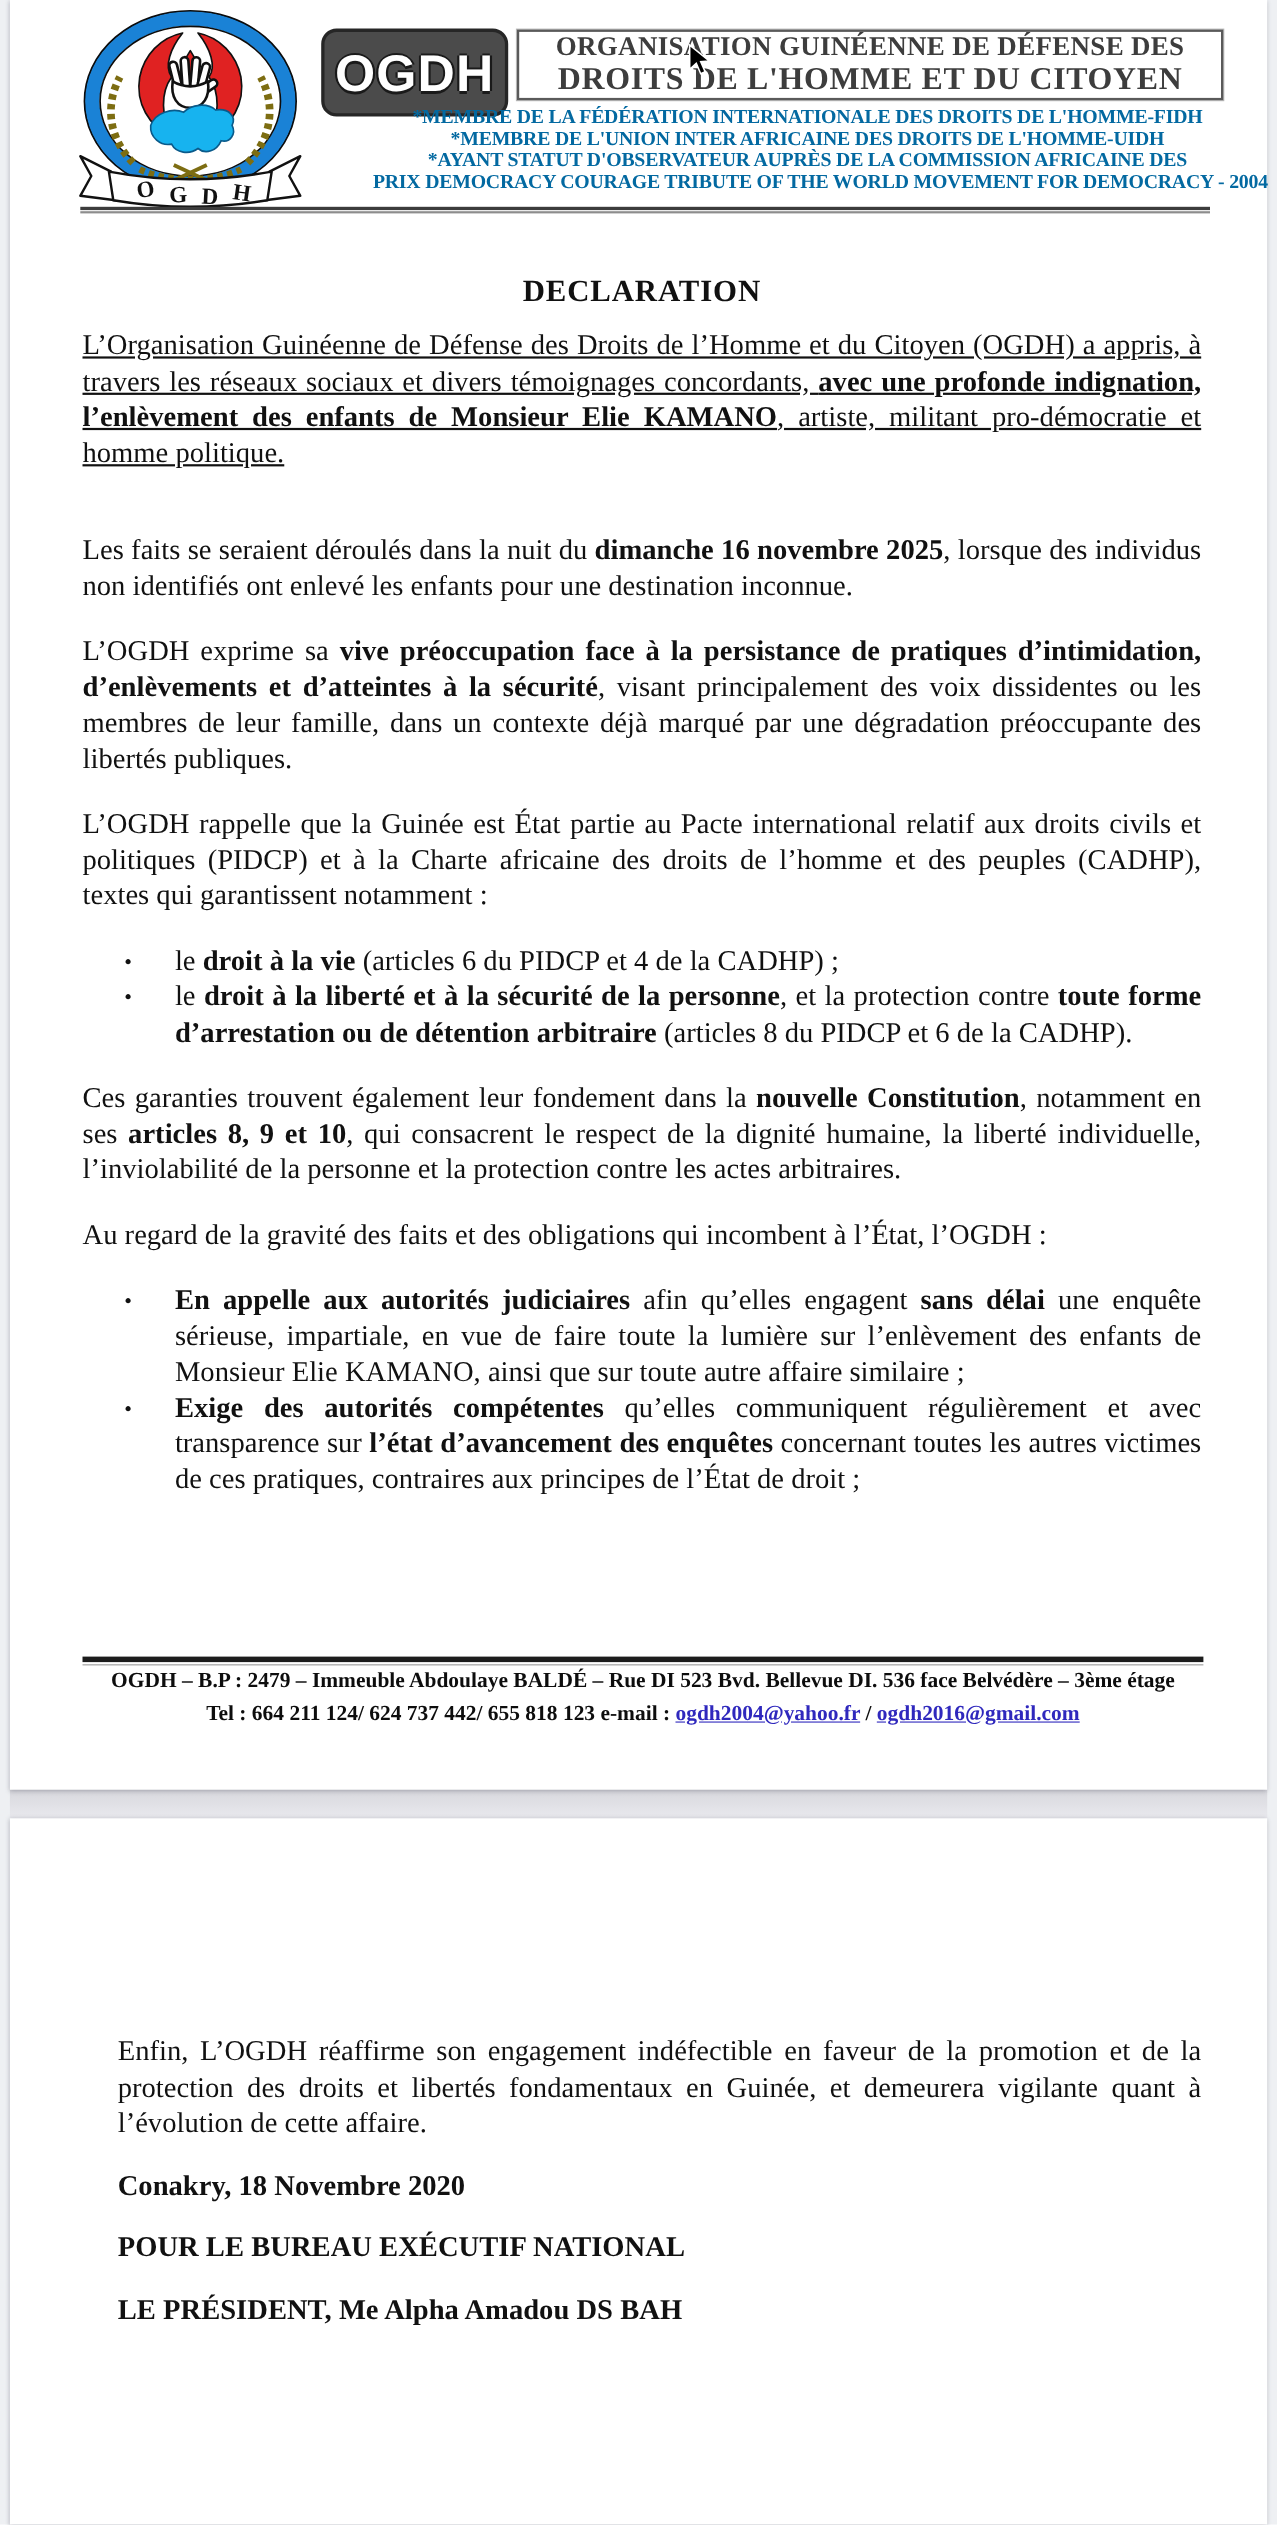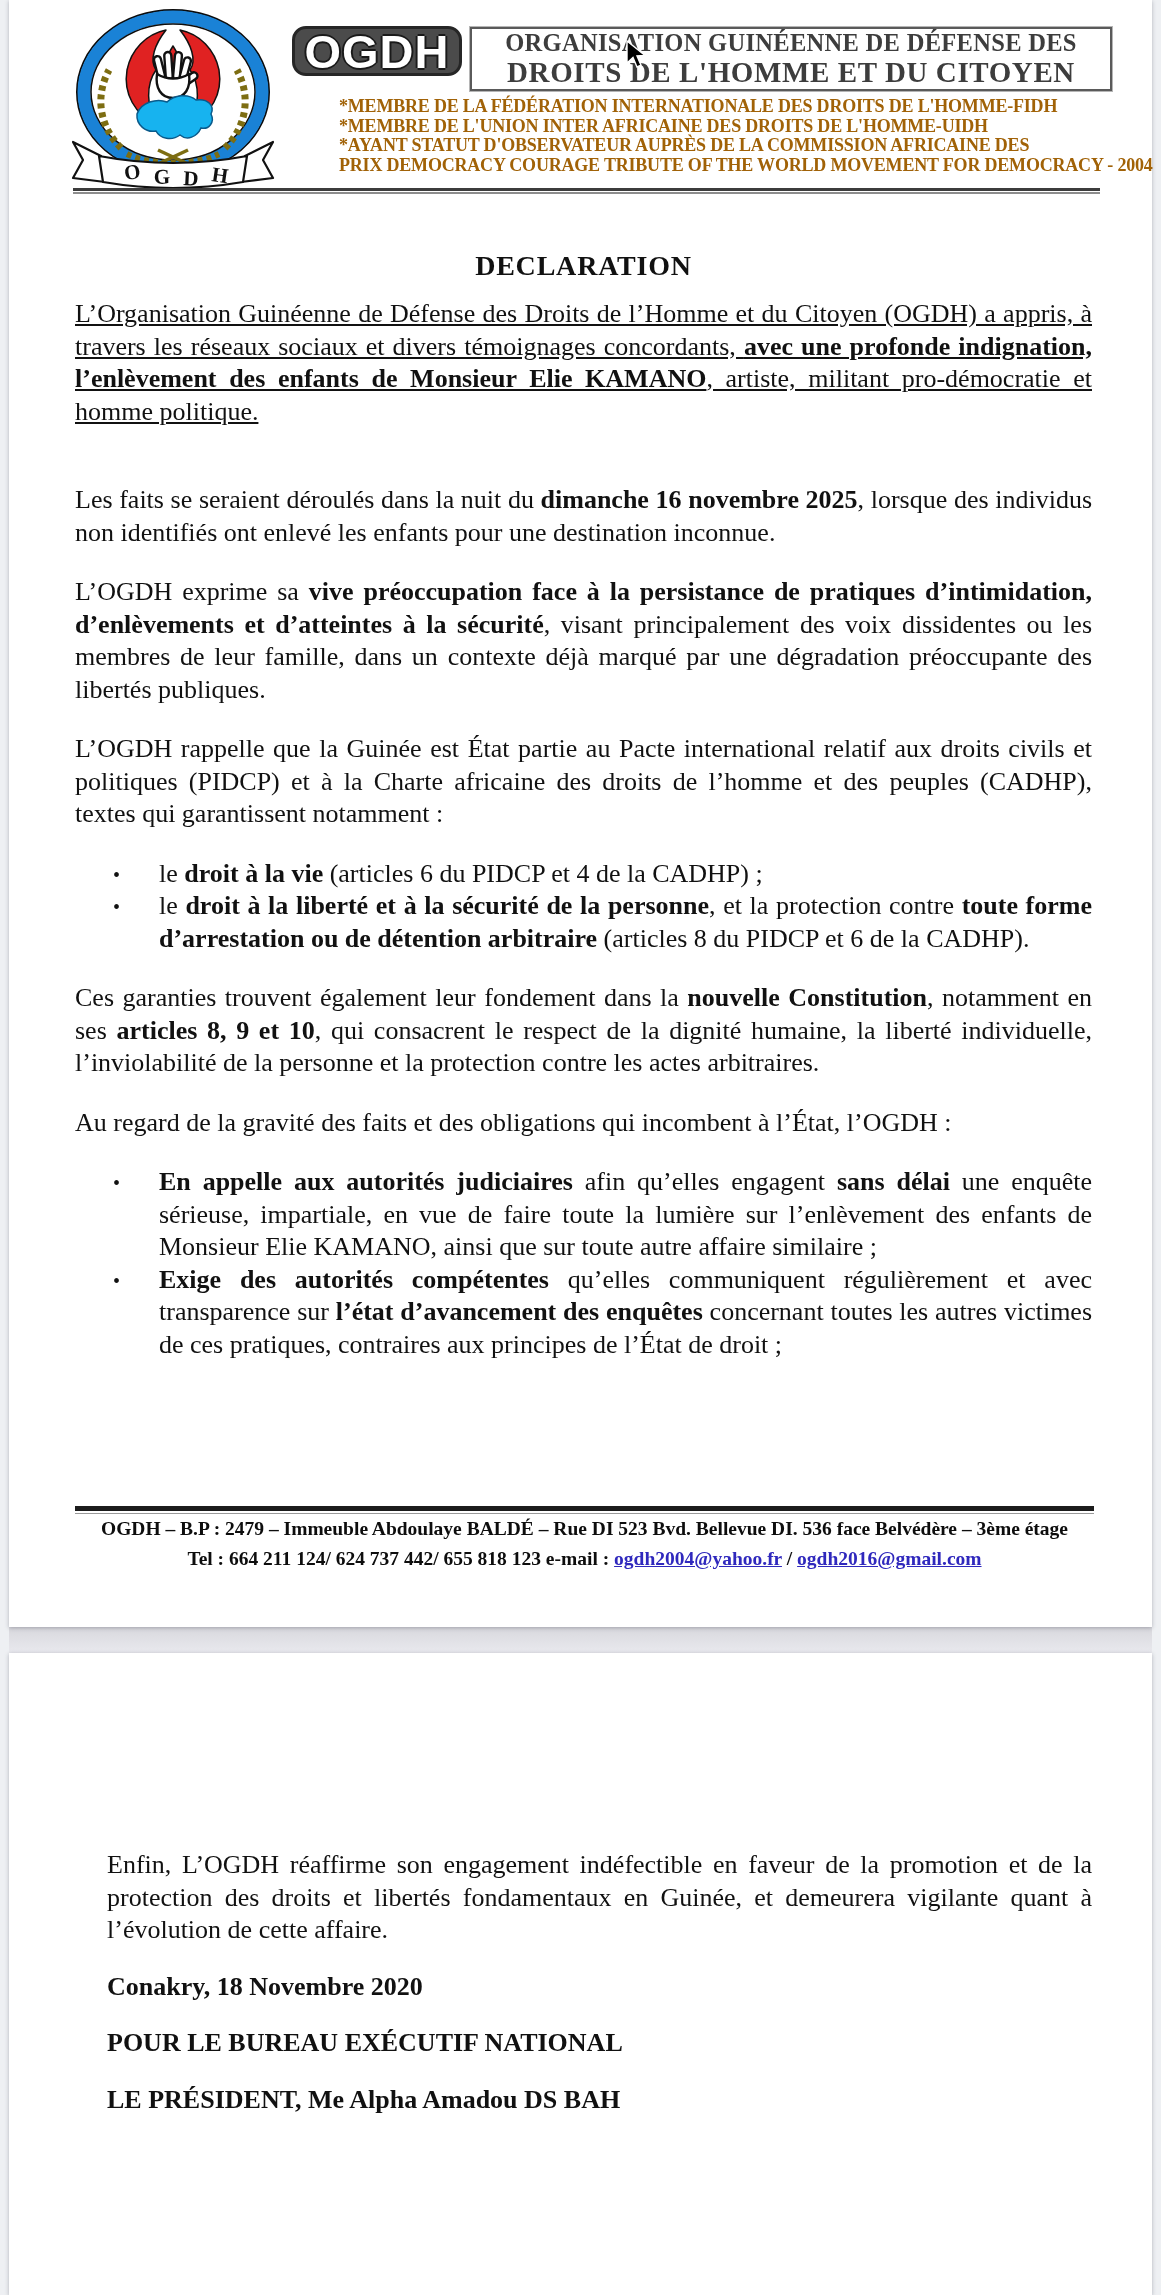--- a/index.html
+++ b/index.html
@@ -16,39 +16,39 @@
     box-shadow:0 1px 4px rgba(60,60,80,.35);
   }
   .page1 { height:1627px; }
   .page-gap { height:26px; background:linear-gradient(#d8d8dd,#e9e9ee); }
   .page2 { height:642px;padding-left:32px; }
 
   
   .hdr { position:relative; height:196px; }
   .logo { position:absolute; left:52px; top:8px; width:224px; height:186px; }
   .badge {
-    position:absolute; left:283px; top:26px; width:170px; height:50px;
+    position:absolute; left:283px; top:26px; width:170px; height:80px;
     background:#4b4b4b; border:3px solid #262626; border-radius:14px;
     display:flex; align-items:center; justify-content:center;
     font-family:"Liberation Sans","DejaVu Sans",sans-serif;
     font-weight:700; font-size:47px; color:#fff; letter-spacing:1px;
     text-shadow:-2px 0 0 #1a1a1a,2px 0 0 #1a1a1a,0 -2px 0 #1a1a1a,0 2px 0 #1a1a1a;
   }
   .orgbox {
     position:absolute; left:461px; top:27px; width:642px; height:64px;
     border:2px solid #5a5a5a; box-shadow:0 0 0 1px #b5b5b5;
     display:flex; flex-direction:column; align-items:center; justify-content:center;
     color:#3d3d3d; font-weight:700; line-height:1.08; text-align:center;
   }
   .orgbox .l1 { font-size:24.5px; letter-spacing:.3px; }
   .orgbox .l2 { font-size:29px; letter-spacing:.6px; }
   .members {
     position:absolute; left:330px; top:97px; width:790px;
-    color:#a16207; font-weight:700; font-size:18px; line-height:19.5px;
-    letter-spacing:-0.2px; white-space:nowrap;
+    color:#0369a1; font-weight:700; font-size:18px; line-height:19.5px;
+    letter-spacing:-0.2px; white-space:nowrap;text-align:center;
   }
   .hdr-rule { position:absolute; left:64px; right:52px; top:188px;
     border-top:3px solid #3c3c3c; border-bottom:2px solid #8d8d8d; height:6px; }
 
   
   .doc { padding:0 60px 0 66px; }
   .doc h1 { margin:54px 0 16px; text-align:center; font-size:28px; letter-spacing:.8px; }
   .doc p { margin:0 0 27px; font-size:26px; line-height:32.5px; text-align:justify; }
   .doc p.gap-lg { margin-bottom:56px;text-decoration:underline; }
   .doc .b, .b { font-weight:700; }

